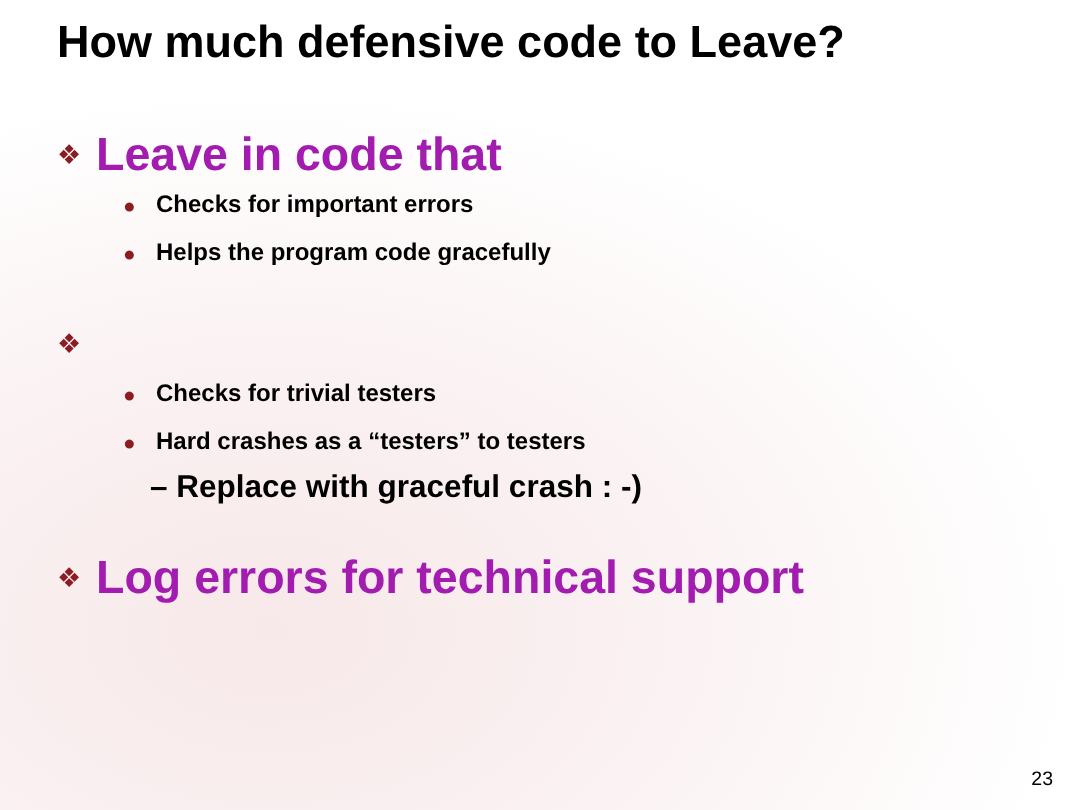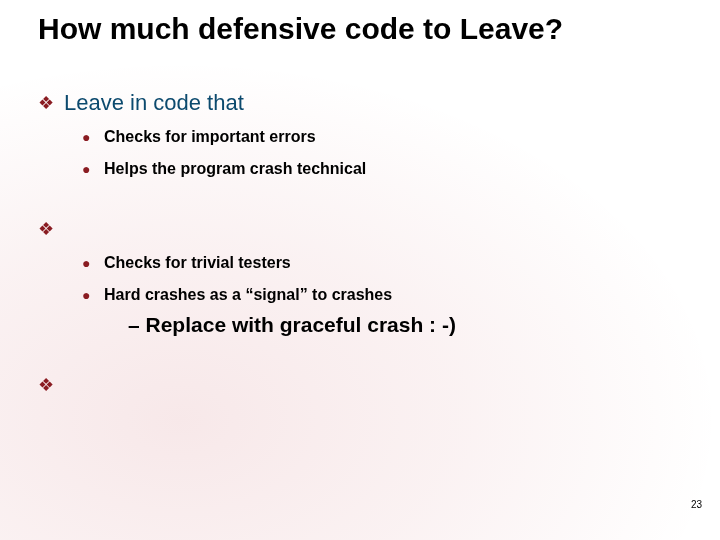--- a/index.html
+++ b/index.html
@@ -52,23 +52,23 @@
   }
   .l1 .bullet {
     width: 26px;
     flex: 0 0 26px;
     color: #8a1c22;
     font-size: 18px;
     line-height: 30px;
     text-align: left;
   }
   .l1 .text {
-    font-size: 22px;
-    font-weight: normal;
-    color: #0c4a6e;
+    font-size: 31px;
+    font-weight: bold;
+    color: #a21caf;
     line-height: 30px;
   }
   .l2 {
     display: flex;
     align-items: flex-start;
     margin-left: 44px;
     margin-top: 6px;
   }
   .l2 .bullet {
     width: 22px;
@@ -80,37 +80,37 @@
   }
   .l2 .text {
     font-size: 16px;
     font-weight: bold;
     color: #000;
     line-height: 26px;
   }
   .l3 {
     display: flex;
     align-items: center;
-    margin-left: 90px;
+    margin-left: 62px;
     margin-top: 4px;
   }
   .l3 .text {
     font-size: 21px;
     font-weight: bold;
     color: #000;
     line-height: 26px;
   }
   .gap {
     height: 18px;
   }
   .page-num {
     position: absolute;
     right: 18px;
-    bottom: 30px;
-    font-size: 10px;
+    bottom: 14px;
+    font-size: 13px;
     color: #000;
   }
 </style>
 </head>
 <body>
 
 <div class="slide">
   <div class="bg-wash"></div>
 
   <div class="title">How much defensive code to Leave?</div>
@@ -120,42 +120,43 @@
     <div class="l1">
       <span class="bullet">❖</span>
       <span class="text">Leave in code that</span>
     </div>
     <div class="l2">
       <span class="bullet">●</span>
       <span class="text">Checks for important errors</span>
     </div>
     <div class="l2">
       <span class="bullet">●</span>
-      <span class="text">Helps the program crash technical</span>
+      <span class="text">Helps the program code gracefully</span>
     </div>
 
     <div class="gap"></div>
 
     <div class="l1">
       <span class="bullet">❖</span>
     </div>
     <div class="l2">
       <span class="bullet">●</span>
       <span class="text">Checks for trivial testers</span>
     </div>
     <div class="l2">
       <span class="bullet">●</span>
-      <span class="text">Hard crashes as a “signal” to crashes</span>
+      <span class="text">Hard crashes as a “testers” to testers</span>
     </div>
     <div class="l3">
       <span class="text">– Replace with graceful crash : -)</span>
     </div>
 
     <div class="gap"></div>
 
     <div class="l1">
       <span class="bullet">❖</span>
+      <span class="text">Log errors for technical support</span>
     </div>
 
   </div>
 
   <div class="page-num">23</div>
 </div>
 
 </body></html>

